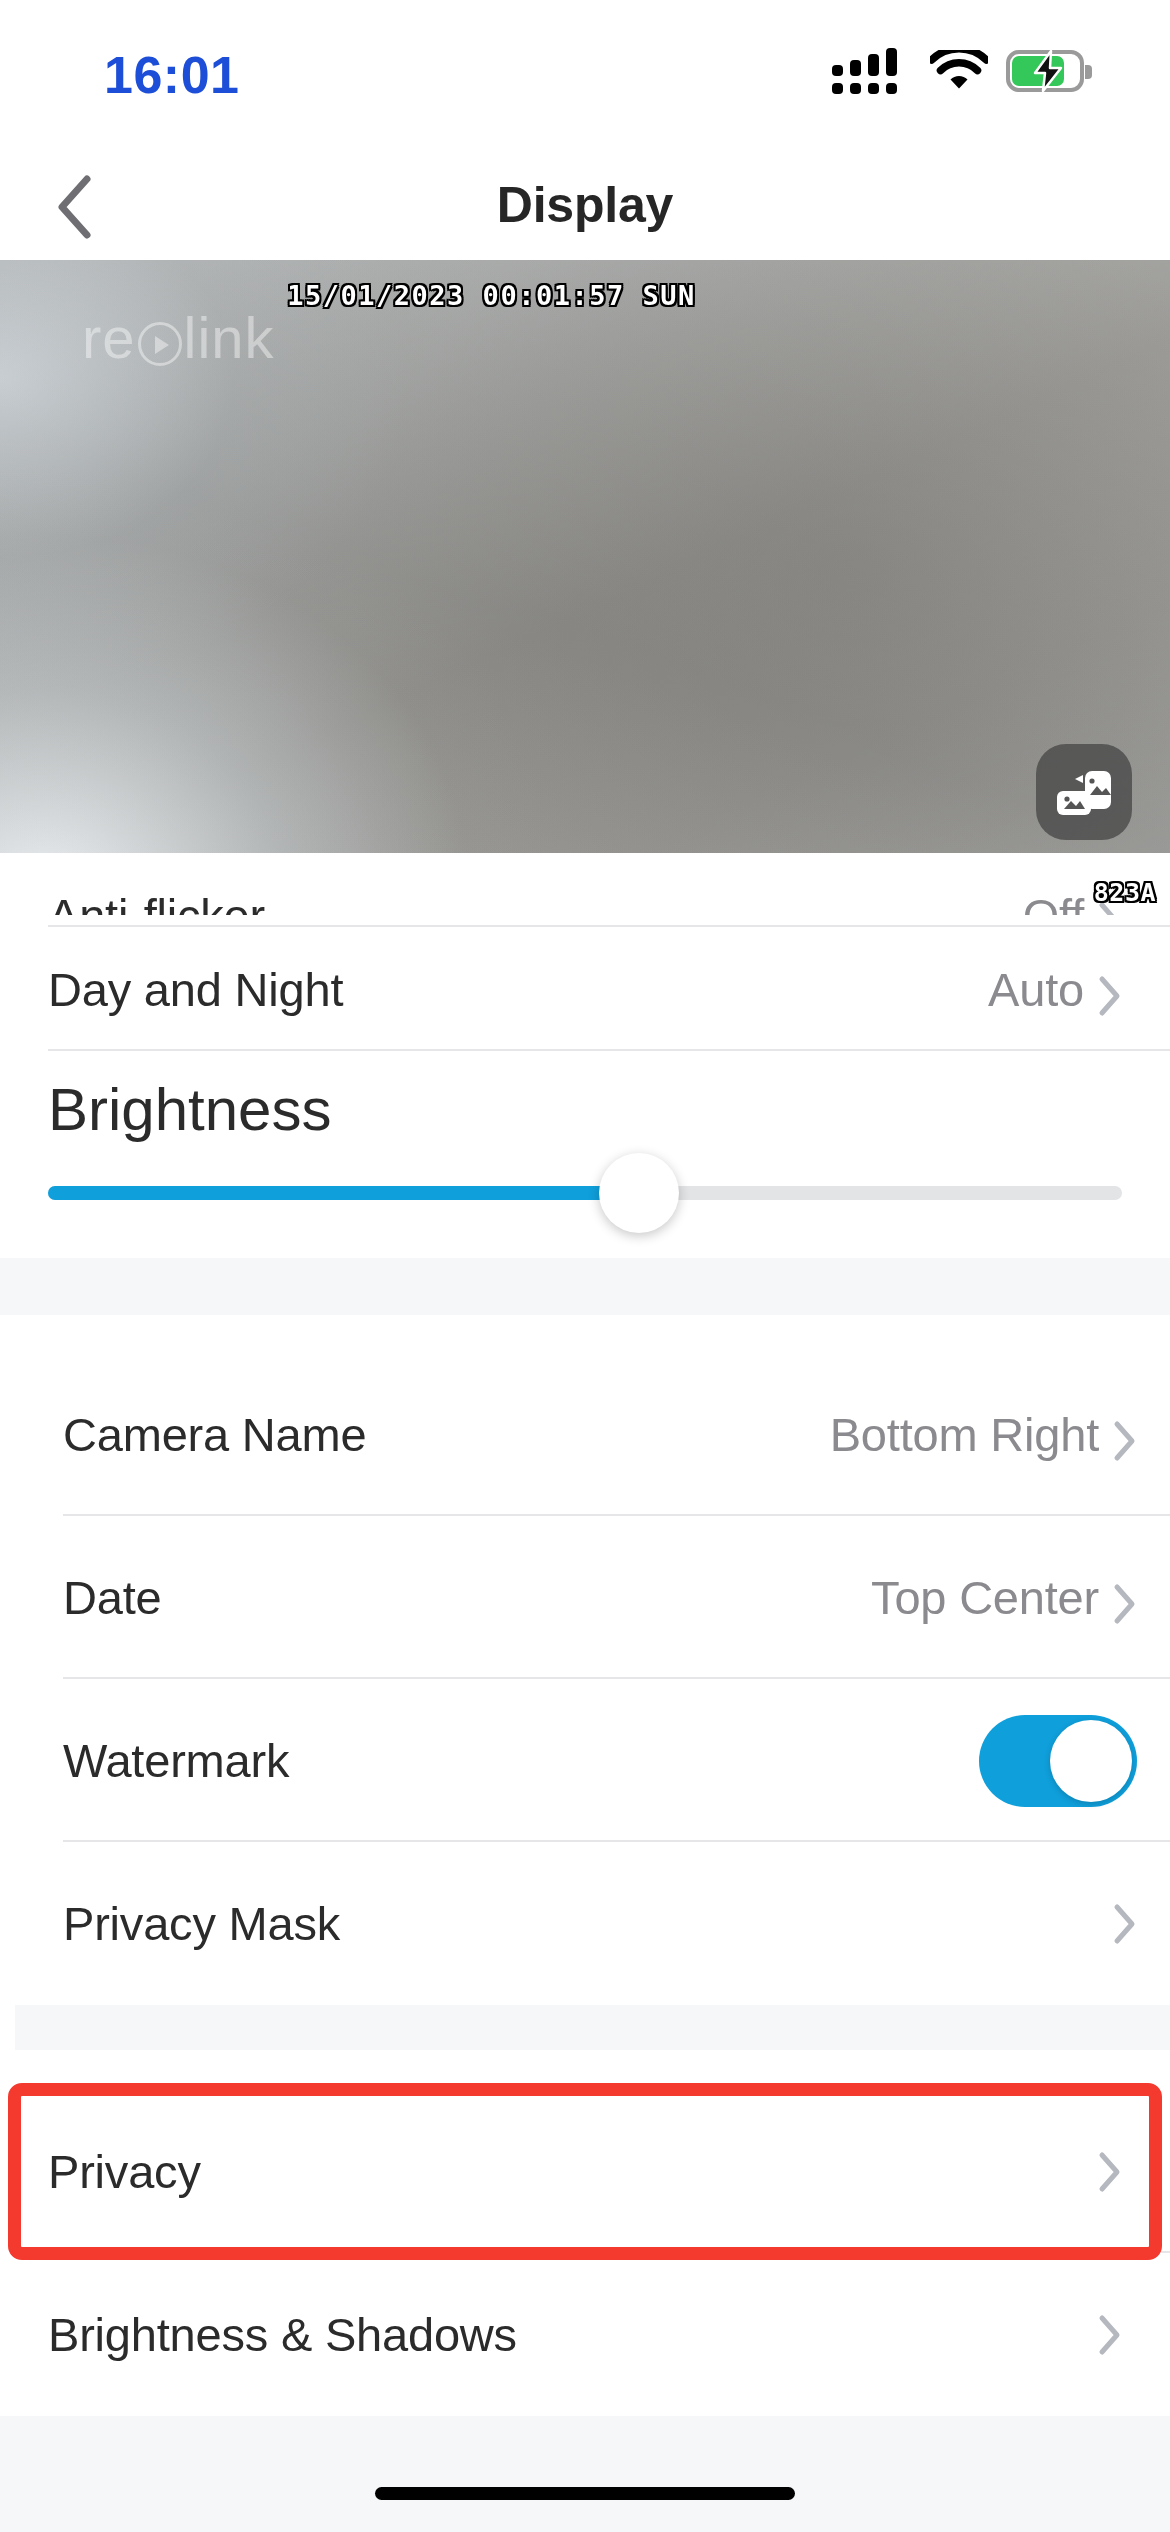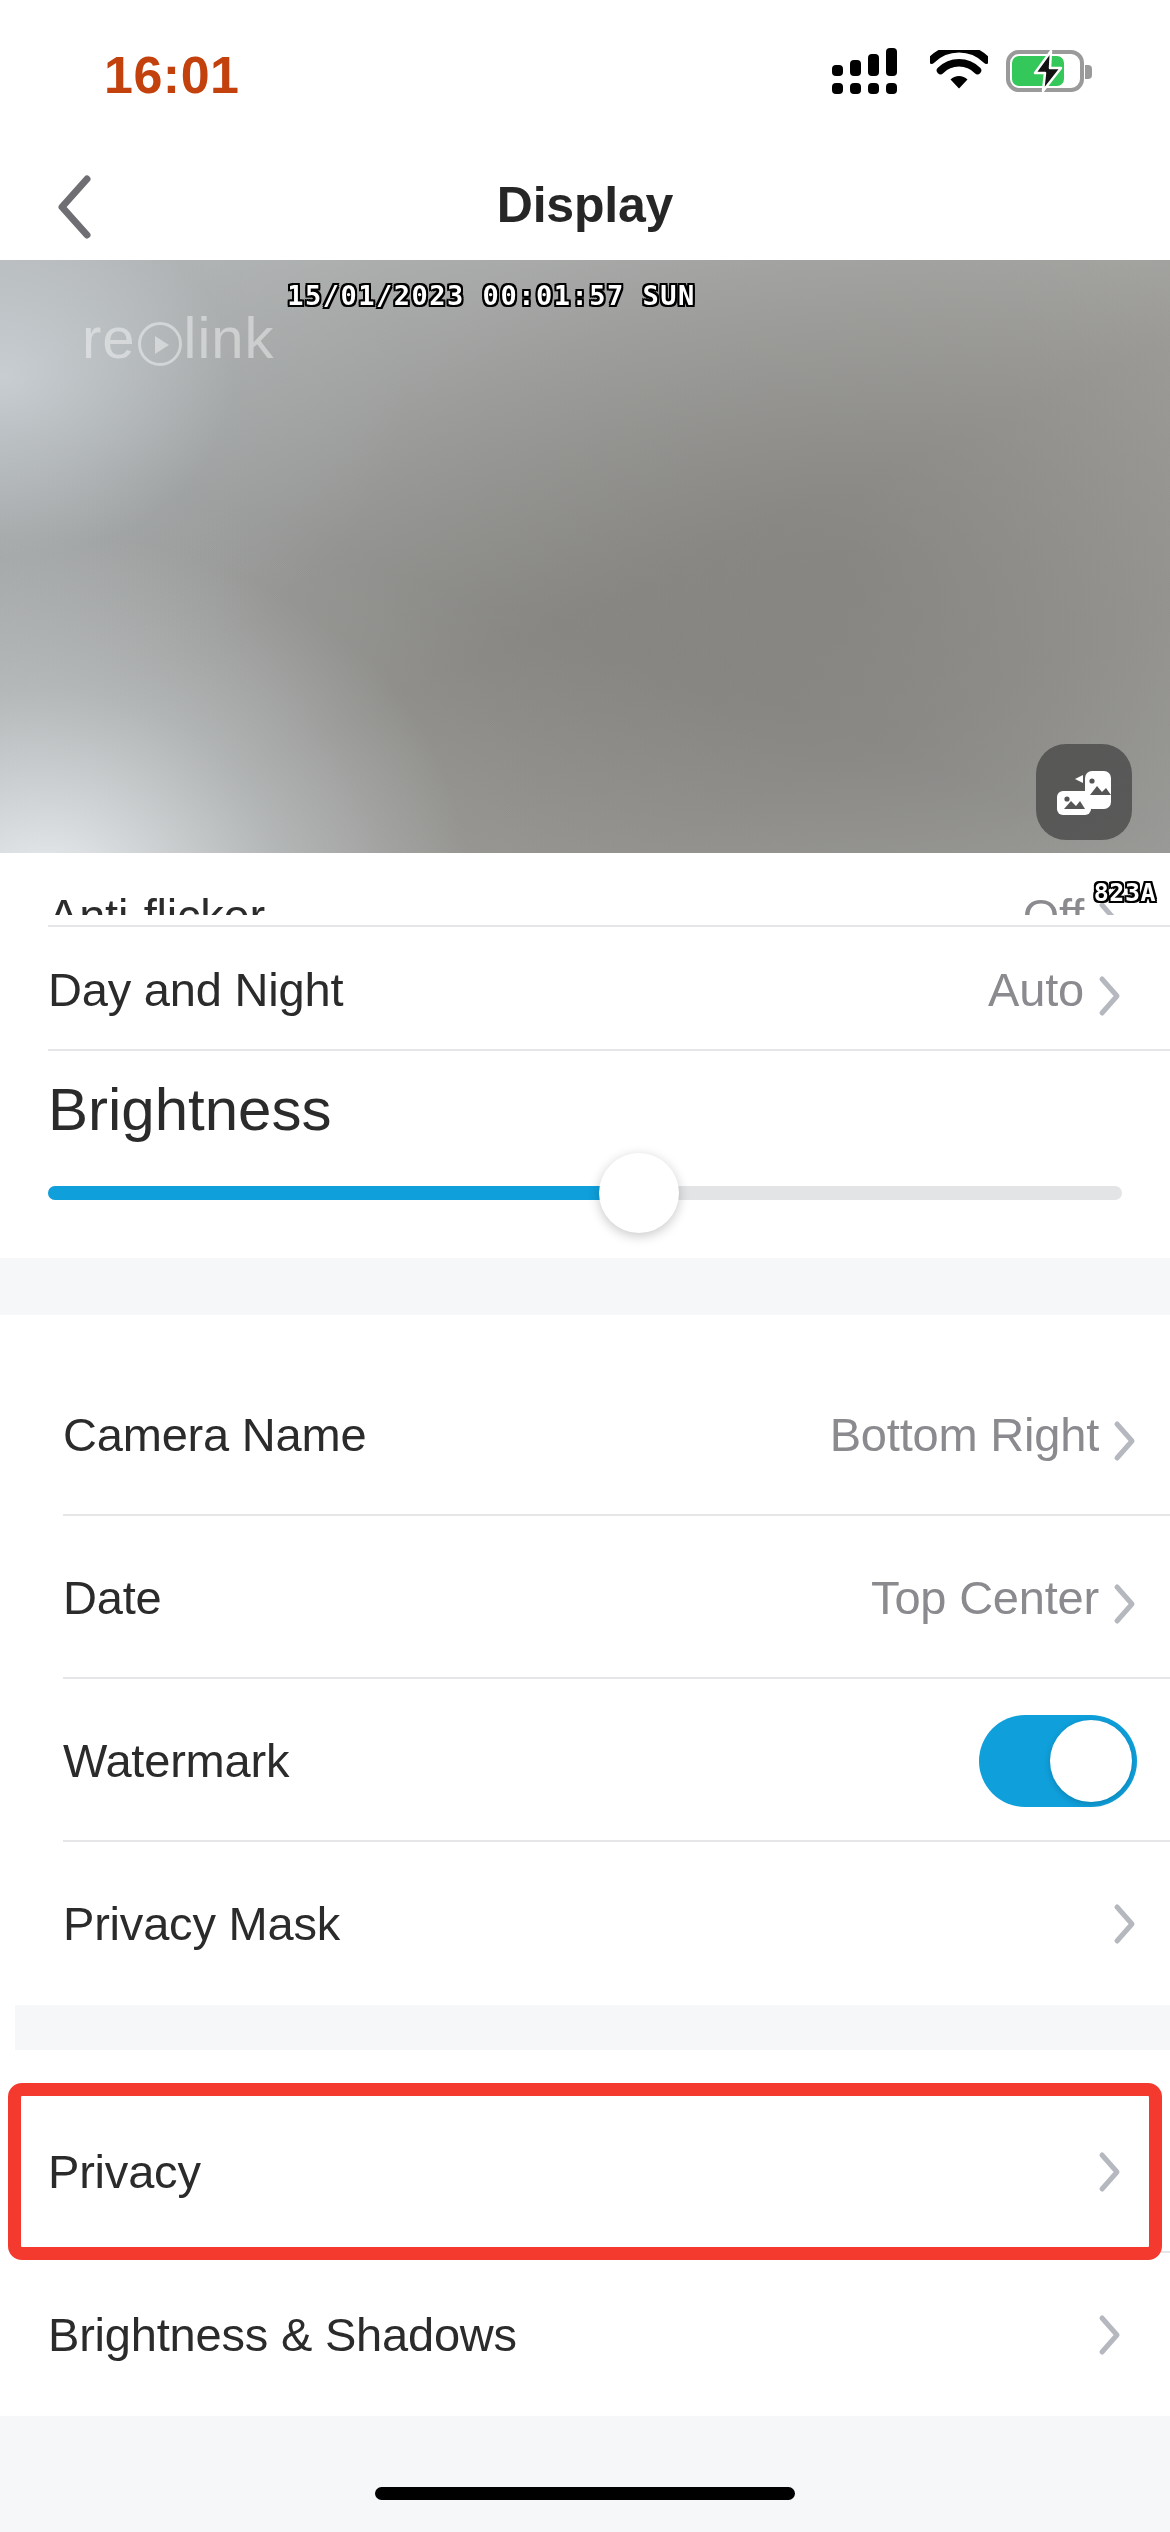--- a/index.html
+++ b/index.html
@@ -12,21 +12,21 @@
   }
   .phone { position:relative; width:1170px; height:2532px; background:#ffffff; }
 
   
   .statusbar {
     position:absolute; top:0; left:0; width:1170px; height:150px;
     background:#ffffff;
   }
   .sb-time {
     position:absolute; left:104px; top:45px;
-    font-size:52px; font-weight:700; color:#c2410c; letter-spacing:0.5px;
+    font-size:52px; font-weight:700; color:#1d4ed8; letter-spacing:0.5px;
   }
   .sb-right {
     position:absolute; right:78px; top:48px;
     display:flex; align-items:center; gap:18px;
   }
   
   .cellular { position:relative; width:80px; height:46px; }
   .cellular .row-top { position:absolute; left:0; top:0; display:flex; align-items:flex-end; gap:7px; height:28px; }
   .cellular .row-top i { display:block; width:11px; background:#000; border-radius:4px; }
   .cellular .row-top i:nth-child(1){ height:11px; }

